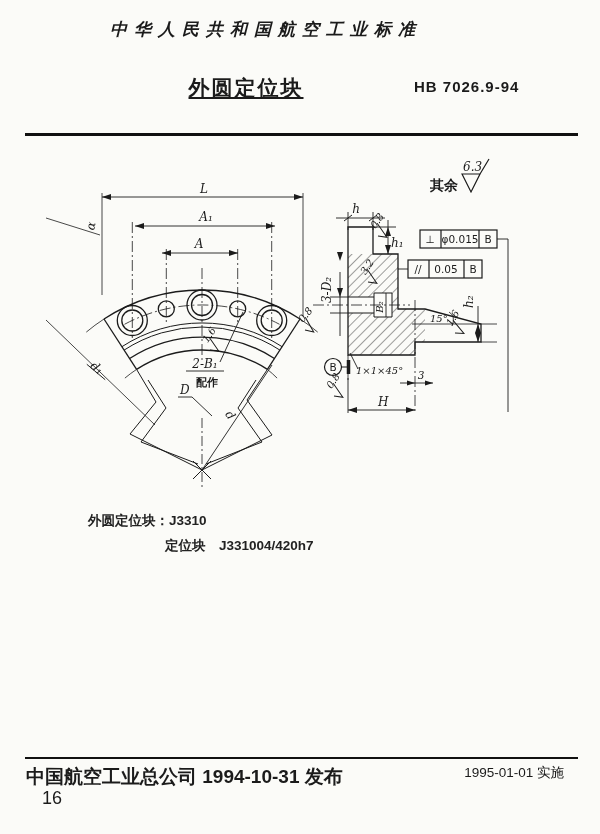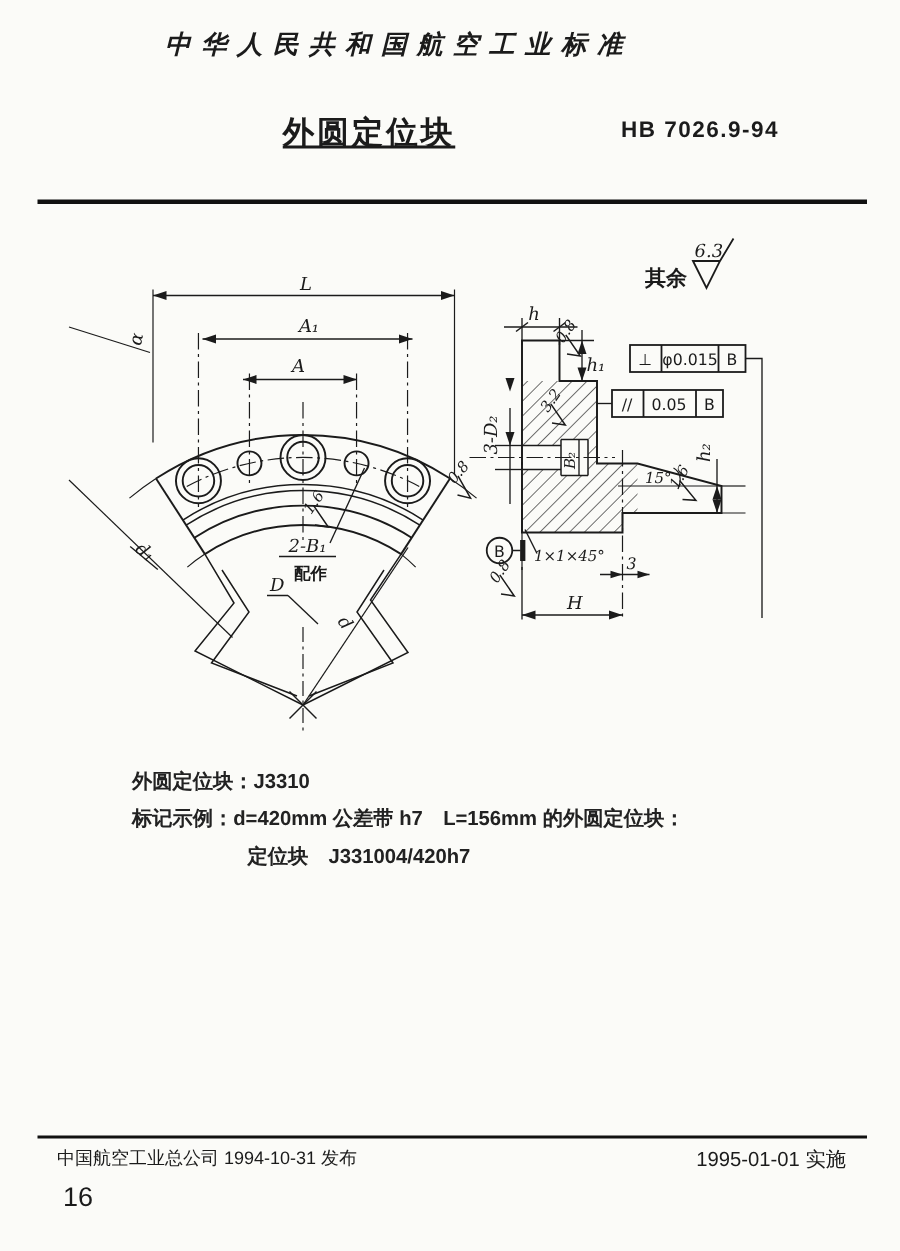--- a/index.html
+++ b/index.html
@@ -17,21 +17,21 @@
   .title-l1{font-size:21px;font-weight:bold;letter-spacing:2px;}
   .title-l2{font-size:21px;font-weight:bold;letter-spacing:2px;margin-top:6px;text-decoration:underline;}
   .std-no{position:absolute;top:78px;left:414px;font-size:15px;font-weight:bold;letter-spacing:1px;}
   .rule{position:absolute;left:25px;width:553px;background:#111;}
   .rule-top{top:133px;height:3px;}
   .rule-bottom{top:757px;height:2px;}
   .drawing{position:absolute;top:150px;left:0;}
   .notes{position:absolute;left:88px;top:508px;font-size:13.5px;font-weight:bold;line-height:25px;color:#222;}
   .note-row{white-space:nowrap;}
   .note-indent{padding-left:77px;}
-  .ftr-left{position:absolute;left:38px;top:764px;font-size:12px;font-weight:normal;}
+  .ftr-left{position:absolute;left:26px;top:764px;font-size:19px;font-weight:bold;}
   .ftr-right{position:absolute;right:36px;top:764px;font-size:13.5px;font-weight:normal;}
   .page-no{position:absolute;left:42px;top:788px;font-size:18px;}
   svg text{fill:#1b1b1b;}
   .dim{font-family:"DejaVu Serif",serif;font-style:italic;font-size:12px;}
   .dims{font-family:"DejaVu Serif",serif;font-style:italic;font-size:10px;}
   .cjk{font-size:11px;font-weight:bold;}
   .fcf{font-size:10.5px;font-family:"DejaVu Sans",sans-serif;}
 </style>
 </head>
 <body>
@@ -268,23 +268,20 @@
   </g>
   <text class="fcf" x="418" y="123" text-anchor="middle">//</text>
   <text class="fcf" x="446" y="123" text-anchor="middle">0.05</text>
   <text class="fcf" x="473" y="123" text-anchor="middle">B</text>
 </svg>
 
 <div class="notes">
   <div class="note-row">
     <span>外圆定位块：</span><span>J3310</span>
   </div>
-  <div class="note-row">
-    <span>标记示例：</span><span>d=420mm 公差带 h7　L=156mm 的外圆定位块：</span>
-  </div>
   <div class="note-row note-indent">
     <span>定位块　J331004/420h7</span>
   </div>
 </div>
 
 <div class="rule rule-bottom"></div>
 
 <div class="ftr-left">中国航空工业总公司 1994-10-31 发布</div>
 <div class="ftr-right">1995-01-01 实施</div>
 <div class="page-no">16</div>

